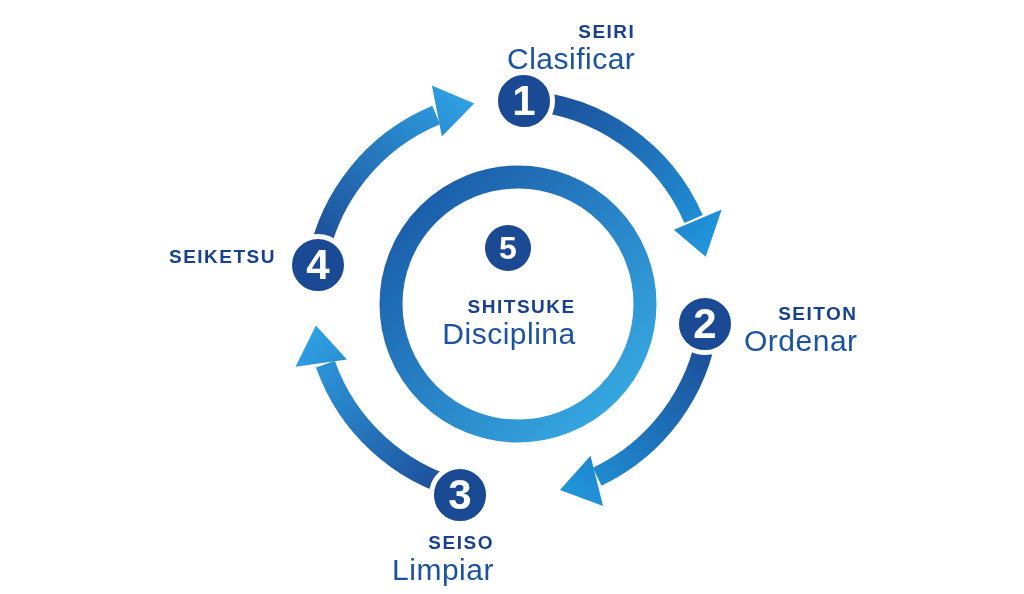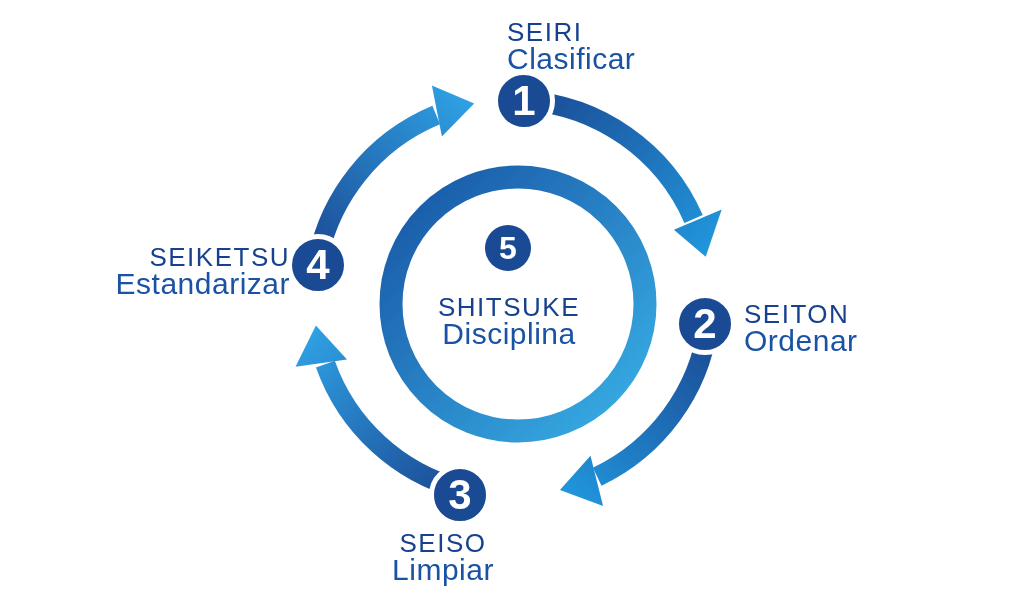--- a/index.html
+++ b/index.html
@@ -46,37 +46,38 @@
   }
   .badge.center-badge .num {
     font-size: 32px;
   }
   
   .label {
     position: absolute;
     white-space: nowrap;
   }
   .label .name {
-    font-weight: 400;
-    font-size: 26px;
+    font-weight: 700;
+    font-size: 19px;
     line-height: 26px;
     letter-spacing: 1.5px;
     color: #17418F;
+    text-align: right;
   }
   .label .trans {
     font-weight: 400;
     font-size: 30px;
     line-height: 28px;
     letter-spacing: 0.5px;
     color: #1A52A4;
   }
   .label-1 { left: 507px; top: 19px; text-align: left; }
   .label-2 { left: 744px; top: 301px; text-align: left; }
   .label-3 { left: 443px; top: 530px; transform: translateX(-50%); text-align: center; }
-  .label-4 { left: 90px;  top: 244px; width: 200px; text-align: right; }
+  .label-4 { left: 76px;  top: 244px; width: 200px; text-align: right; }
   .label-5 { left: 509px; top: 294px; transform: translateX(-50%); text-align: center; }
 </style>
 </head>
 <body>
 
 <div class="canvas">
 
   <svg class="cycle-svg" width="1024" height="594" viewBox="0 0 1024 594">
     <defs>
       <linearGradient id="g12" gradientUnits="userSpaceOnUse" x1="524" y1="100" x2="706" y2="257">
@@ -142,21 +143,20 @@
     <div class="trans">Ordenar</div>
   </div>
 
   <div class="label label-3">
     <div class="name">SEISO</div>
     <div class="trans">Limpiar</div>
   </div>
 
   <div class="label label-4">
     <div class="name">SEIKETSU</div>
-    <div class="trans">Estandarizar</div>
   </div>
 
   <div class="label label-5">
     <div class="name">SHITSUKE</div>
     <div class="trans">Disciplina</div>
   </div>
 
 </div>
 
 </body></html>

